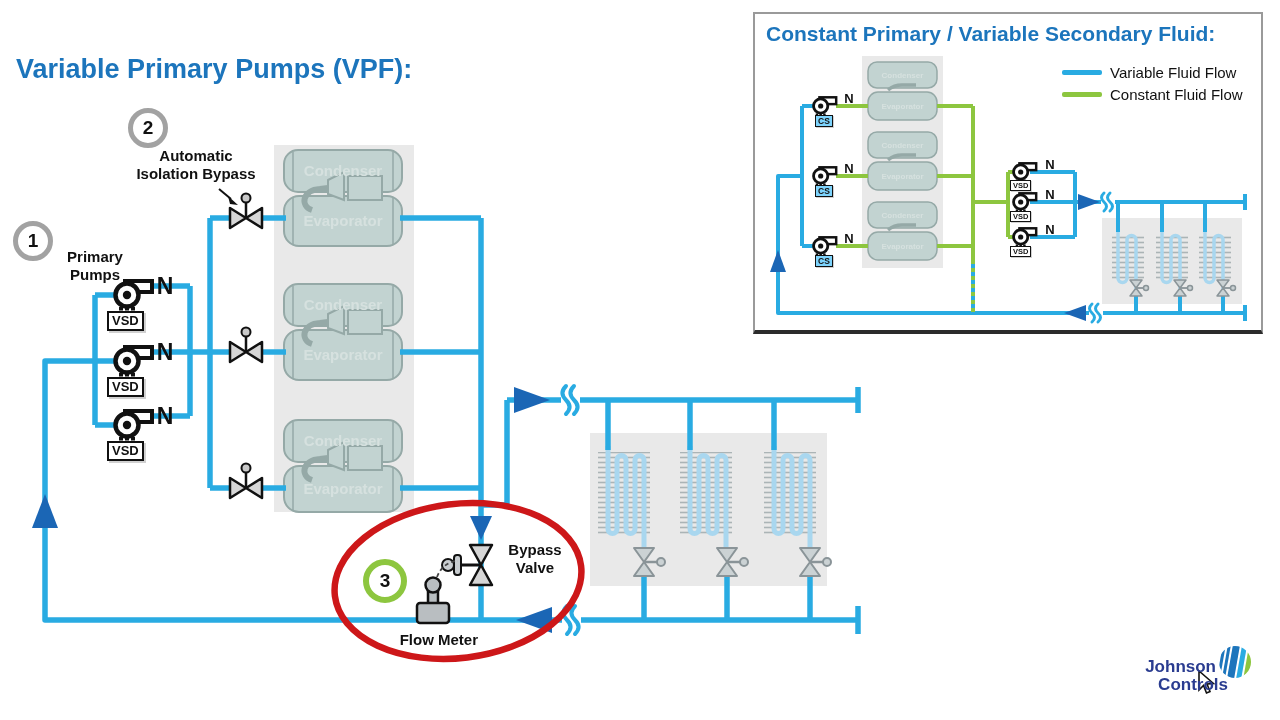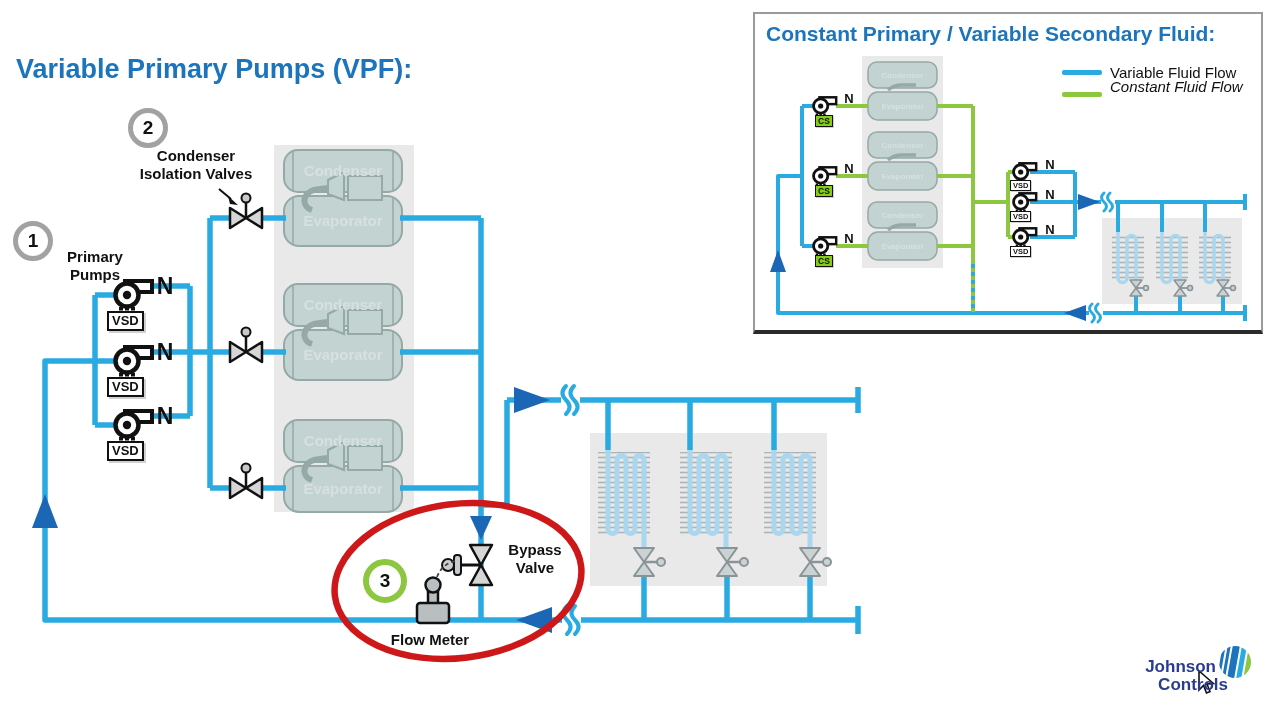--- a/index.html
+++ b/index.html
@@ -13,21 +13,21 @@
   .abs{position:absolute;}
   .lbl{position:absolute;font-weight:bold;color:#111;text-align:center;line-height:1.22;}
   #main-title{left:16px;top:54px;font-size:27px;font-weight:bold;color:var(--blue);}
   #inset-title{left:766px;top:22px;font-size:21px;font-weight:bold;color:var(--blue);width:490px;text-align:left;}
   .badge{position:absolute;border-radius:50%;background:#fff;display:flex;align-items:center;justify-content:center;
          font-weight:bold;color:#111;}
   .badge.gray{width:30px;height:30px;border:5px solid var(--gray);font-size:19px;}
   .badge.green{width:32px;height:32px;border:6px solid var(--green);font-size:19px;}
   .vsdbox{position:absolute;background:#fff;border:2px solid #111;font-weight:bold;font-size:13px;
           padding:0 3px;line-height:16px;box-shadow:2px 2px 0 rgba(0,0,0,.18);}
-  .csbox{position:absolute;background:#84cc16;border:1.5px solid #111;font-weight:bold;font-size:8.5px;
+  .csbox{position:absolute;background:#7dd3fc;border:1.5px solid #111;font-weight:bold;font-size:8.5px;
          padding:0 2px;line-height:10px;box-shadow:1px 1px 0 rgba(0,0,0,.18);}
   .vsdbox-sm{position:absolute;background:#fff;border:1.5px solid #111;font-weight:bold;font-size:7.5px;
          padding:0 2px;line-height:9px;box-shadow:1px 1px 0 rgba(0,0,0,.18);}
   .ncheck{position:absolute;font-weight:bold;color:#111;text-align:center;}
   .n-main{font-size:23px;width:28px;line-height:26px;}
   .n-sm{font-size:13px;width:18px;line-height:14px;}
   .chtxt{position:absolute;font-weight:bold;color:var(--bodytext);text-align:center;}
   .chtxt.big{width:118px;font-size:15px;}
   .chtxt.sm{width:69px;font-size:8px;}
   #inset-box{left:753px;top:12px;width:506px;height:316px;border:2px solid #9a9a9a;border-bottom:4px solid #2b2b2b;background:transparent;}
@@ -338,27 +338,27 @@
 <div id="main-title" class="abs">Variable Primary Pumps (VPF):</div>
 
 <div class="badge gray" style="left:13px;top:221px;">
   <span>1</span>
 </div>
 <div class="lbl" style="left:55px;top:232px;width:80px;font-size:15px;margin-top:16px;">Primary Pumps</div>
 
 <div class="badge gray" style="left:128px;top:108px;">
   <span>2</span>
 </div>
-<div class="lbl" style="left:130px;top:147px;width:132px;font-size:15px;">Condenser Isolation Valves</div>
+<div class="lbl" style="left:130px;top:147px;width:132px;font-size:15px;">Automatic Isolation Bypass</div>
 
 <div class="badge green" style="left:363px;top:559px;">
   <span>3</span>
 </div>
 <div class="lbl" style="left:501px;top:541px;width:68px;font-size:15px;">Bypass Valve</div>
-<div class="lbl" style="left:382px;top:631px;width:96px;font-size:15px;">Flow Meter</div>
+<div class="lbl" style="left:382px;top:631px;width:96px;font-size:15px;text-align:right;">Flow Meter</div>
 
 <div class="vsdbox" style="left:107px;top:311px;">VSD</div>
 <div class="vsdbox" style="left:107px;top:377px;">VSD</div>
 <div class="vsdbox" style="left:107px;top:441px;">VSD</div>
 
 <div class="ncheck n-main" style="left:151px;top:273px;">N</div>
 <div class="ncheck n-main" style="left:151px;top:339px;">N</div>
 <div class="ncheck n-main" style="left:151px;top:403px;">N</div>
 
 <div class="chtxt big" style="left:284px;top:162px;">Condenser</div>
@@ -367,21 +367,21 @@
 <div class="chtxt big" style="left:284px;top:346px;">Evaporator</div>
 <div class="chtxt big" style="left:284px;top:432px;">Condenser</div>
 <div class="chtxt big" style="left:284px;top:480px;">Evaporator</div>
 
 <div id="inset-box" class="abs"></div>
 <div id="inset-title" class="abs">Constant Primary / Variable Secondary Fluid:</div>
 
 <div class="legend-swatch sw-cyan" style="left:1062px;top:70px;"></div>
 <div class="legend-lbl" style="left:1110px;top:64px;">Variable Fluid Flow</div>
 <div class="legend-swatch sw-green" style="left:1062px;top:92px;"></div>
-<div class="legend-lbl" style="left:1110px;top:78px;font-style:italic;">Constant Fluid Flow</div>
+<div class="legend-lbl" style="left:1110px;top:86px;">Constant Fluid Flow</div>
 
 <div class="chtxt sm" style="left:868px;top:71px;">Condenser</div>
 <div class="chtxt sm" style="left:868px;top:102px;">Evaporator</div>
 <div class="chtxt sm" style="left:868px;top:141px;">Condenser</div>
 <div class="chtxt sm" style="left:868px;top:172px;">Evaporator</div>
 <div class="chtxt sm" style="left:868px;top:211px;">Condenser</div>
 <div class="chtxt sm" style="left:868px;top:242px;">Evaporator</div>
 
 <div class="ncheck n-sm" style="left:840px;top:92px;">N</div>
 <div class="ncheck n-sm" style="left:840px;top:162px;">N</div>

